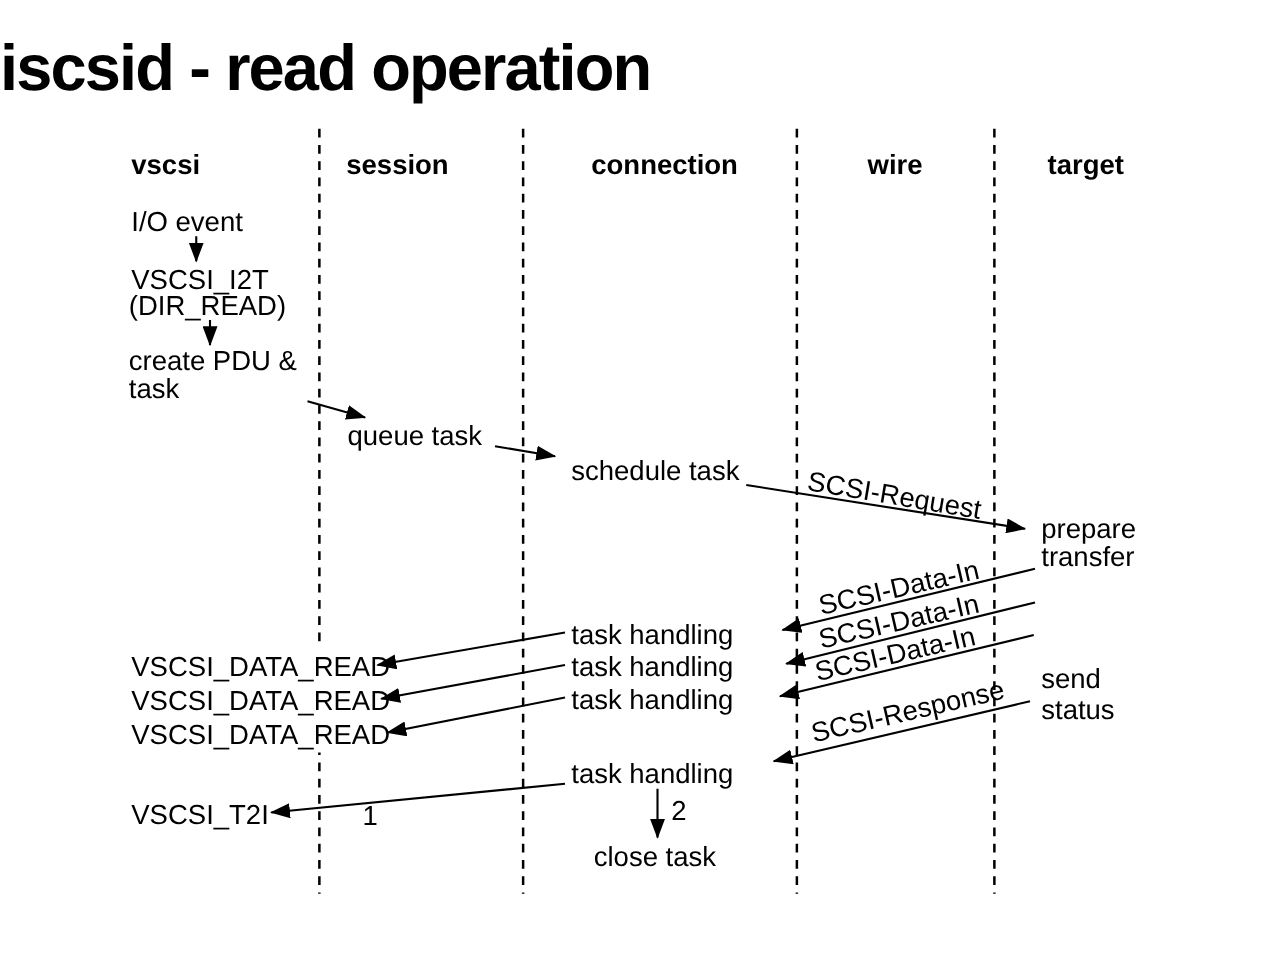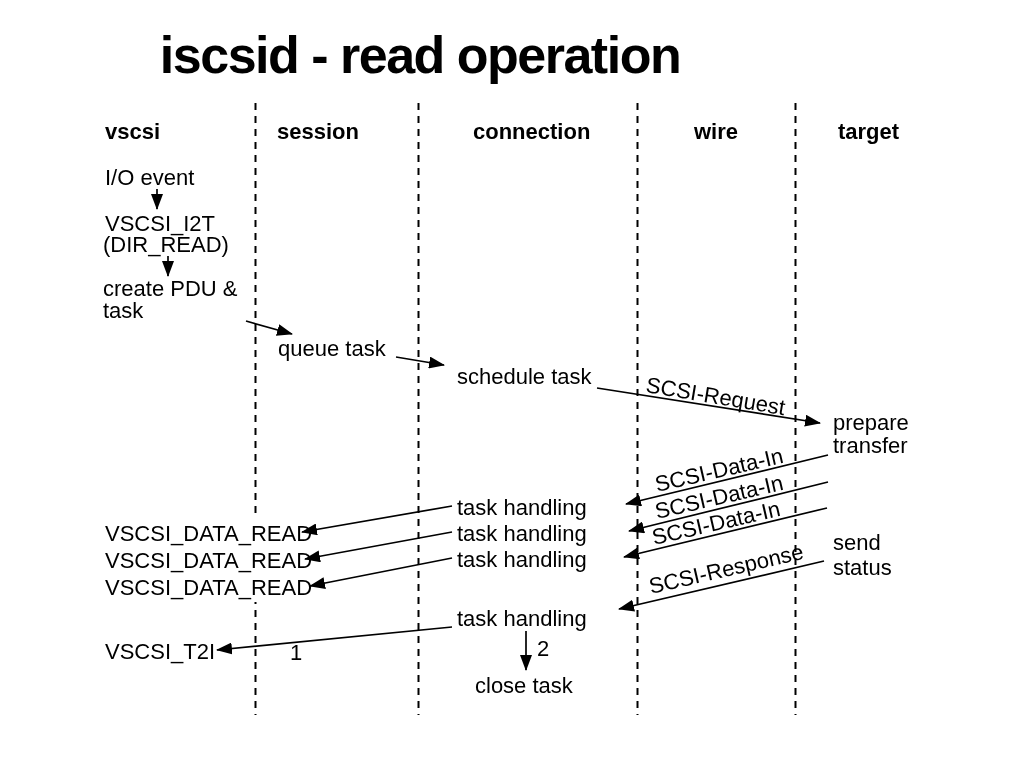--- a/index.html
+++ b/index.html
@@ -2,21 +2,21 @@
 <html><head>
 <meta charset="utf-8">
 <style>
   html,body{margin:0;padding:0;background:#ffffff;}
   #slide{
     position:relative;width:1024px;height:768px;background:#ffffff;overflow:hidden;
     font-family:"Liberation Sans",sans-serif;color:#000;
   }
   #title{
     position:absolute;top:28px;left:0;width:840px;height:58px;
-    text-align:center;font-size:52px;line-height:54px;font-weight:bold;
+    text-align:left;font-size:52px;line-height:54px;font-weight:bold;
     letter-spacing:-1.5px;color:#000;
   }
   svg{position:absolute;top:0;left:0;}
   svg text{
     font-family:"Liberation Sans",sans-serif;
     font-size:22px;fill:#000;
   }
   svg text.hdr{font-weight:bold;}
   svg line.lane{stroke:#000;stroke-width:2;stroke-dasharray:7 6;}
   svg line.arrow{stroke:#000;stroke-width:1.7;}

